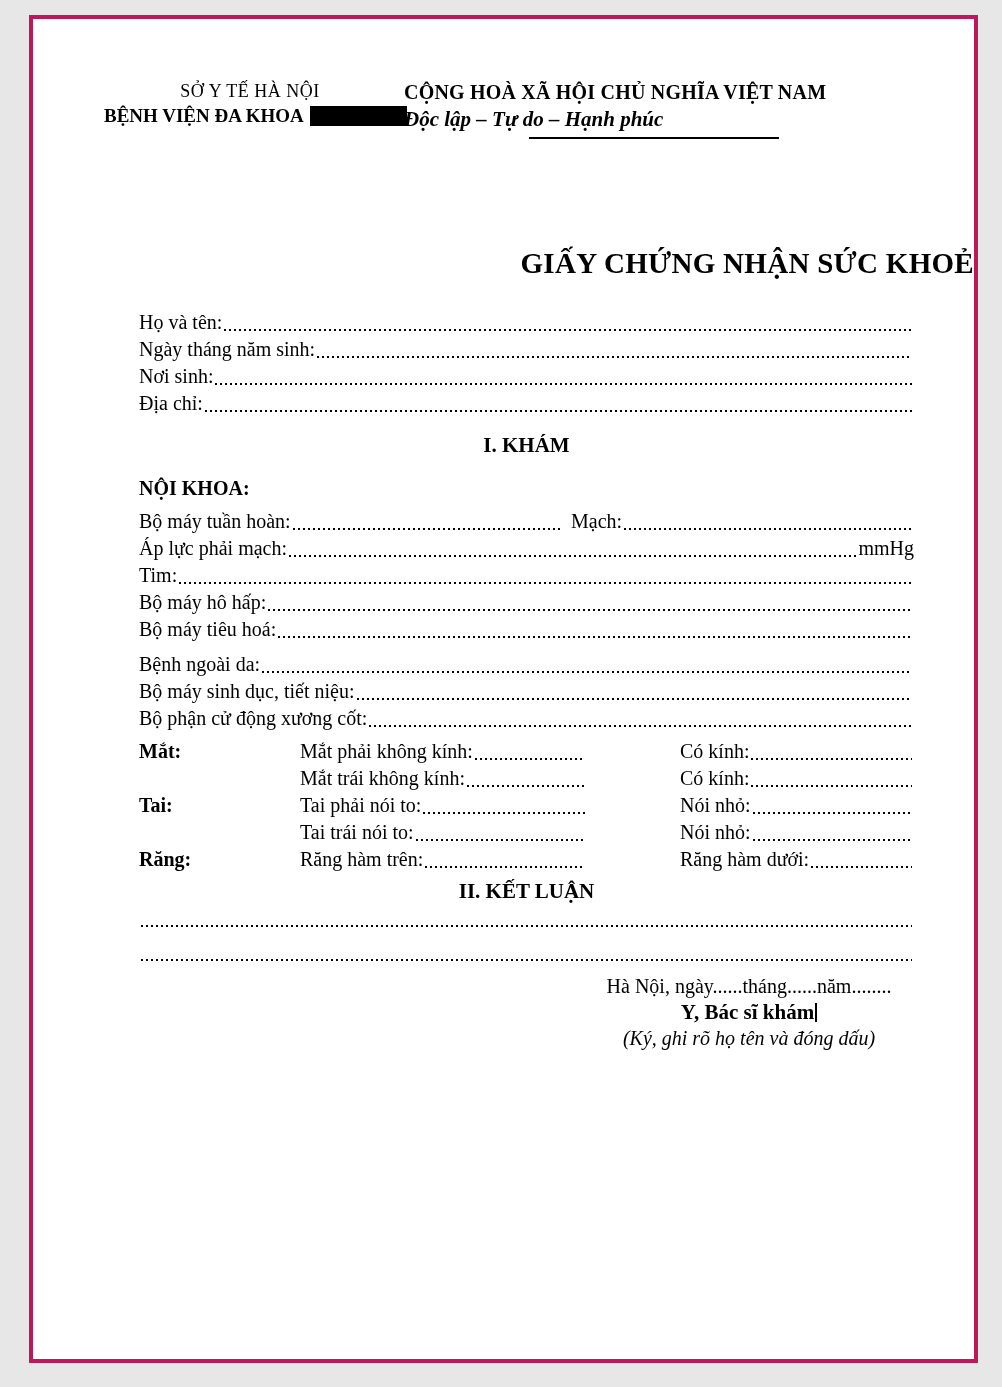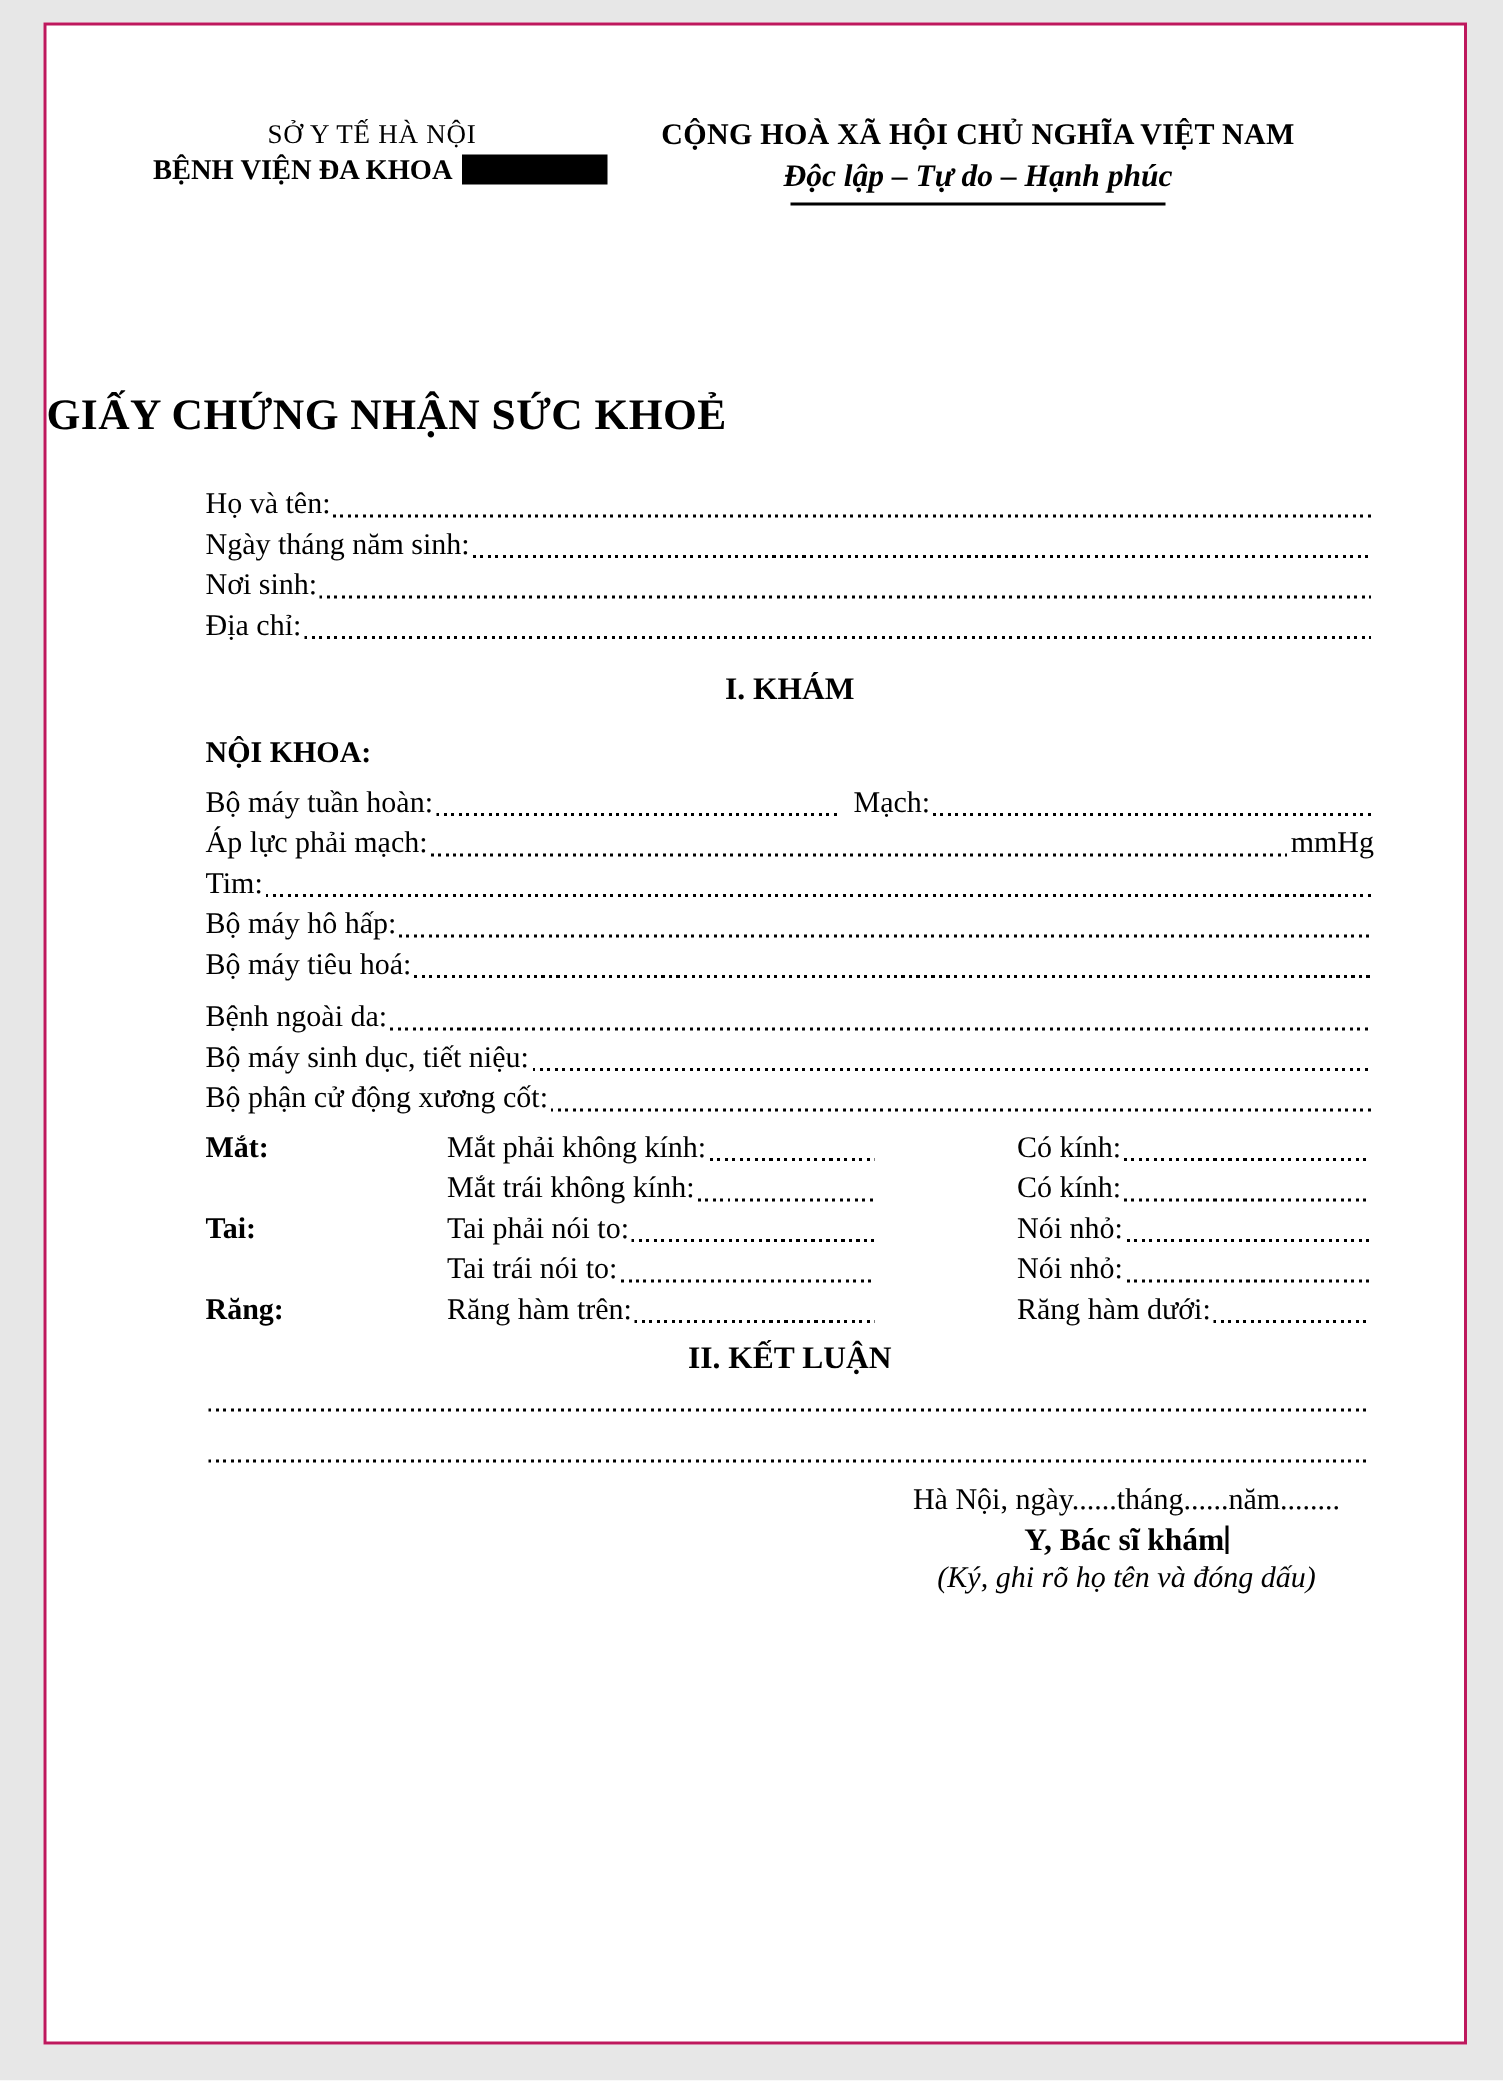--- a/index.html
+++ b/index.html
@@ -1,35 +1,35 @@
 <!DOCTYPE html>
 <html><head>
 <meta charset="utf-8">
 <style>
   * { margin:0; padding:0; box-sizing:border-box; }
   html,body { width:1002px; }
   body { font-family:"Liberation Serif","DejaVu Serif",serif; color:#000; }
   .canvas { width:1002px; height:1387px; background:#e7e7e7; overflow:hidden; }
   .page {
     width:949px; height:1348px; background:#fff;
-    margin:15px 24px 24px 29px; border:2px solid #be185d;
+    margin:15px 24px 24px 29px; border:4px solid #be185d;
   }
   
   .header { display:flex; padding:60px 0 0 0; position:relative; }
   .hdr-left { position:absolute; left:71px; top:60px; width:292px; text-align:center; }
   .hl1 { font-size:18px; line-height:24px; letter-spacing:.5px; }
   .hl2 { font-size:19px; line-height:26px; font-weight:bold; white-space:nowrap; }
   .redact { display:inline-block; width:97px; height:20px; background:#000; vertical-align:-4px; margin-left:6px; }
-  .hdr-right { position:absolute; left:371px; top:60px; width:500px; text-align:center; }
+  .hdr-right { position:absolute; left:371px; top:60px; width:500px; text-align:left; }
   .hr1 { font-size:20px; line-height:26px; font-weight:bold; letter-spacing:.2px; }
   .hr2 { font-size:21px; line-height:28px; font-weight:bold; font-style:italic; }
   .hr-rule { width:250px; height:2px; background:#000; margin:4px auto 0; }
   .header-spacer { height:126px; width:100%; }
   
-  .title { text-align:left; font-size:29px; line-height:36px; font-weight:bold; margin-top:56px; letter-spacing:.3px; }
+  .title { text-align:right; font-size:29px; line-height:36px; font-weight:bold; margin-top:40px; letter-spacing:.3px; }
   .content { padding:0 60px 0 106px; margin-top:28px; font-size:20px; }
   .row { display:flex; line-height:27px; align-items:flex-end; }
   .lbl { white-space:nowrap; }
   .dots { flex:1 1 auto; min-width:16px; position:relative; }
   .dots::before {
     content:""; position:absolute; left:2px; right:2px; bottom:5px; height:2px;
     background:repeating-linear-gradient(90deg,#000 0 2px,transparent 2px 5px);
   }
   .heading { text-align:center; font-weight:bold; font-size:21px; line-height:28px; }
   .h-kham { margin-top:14px; }

